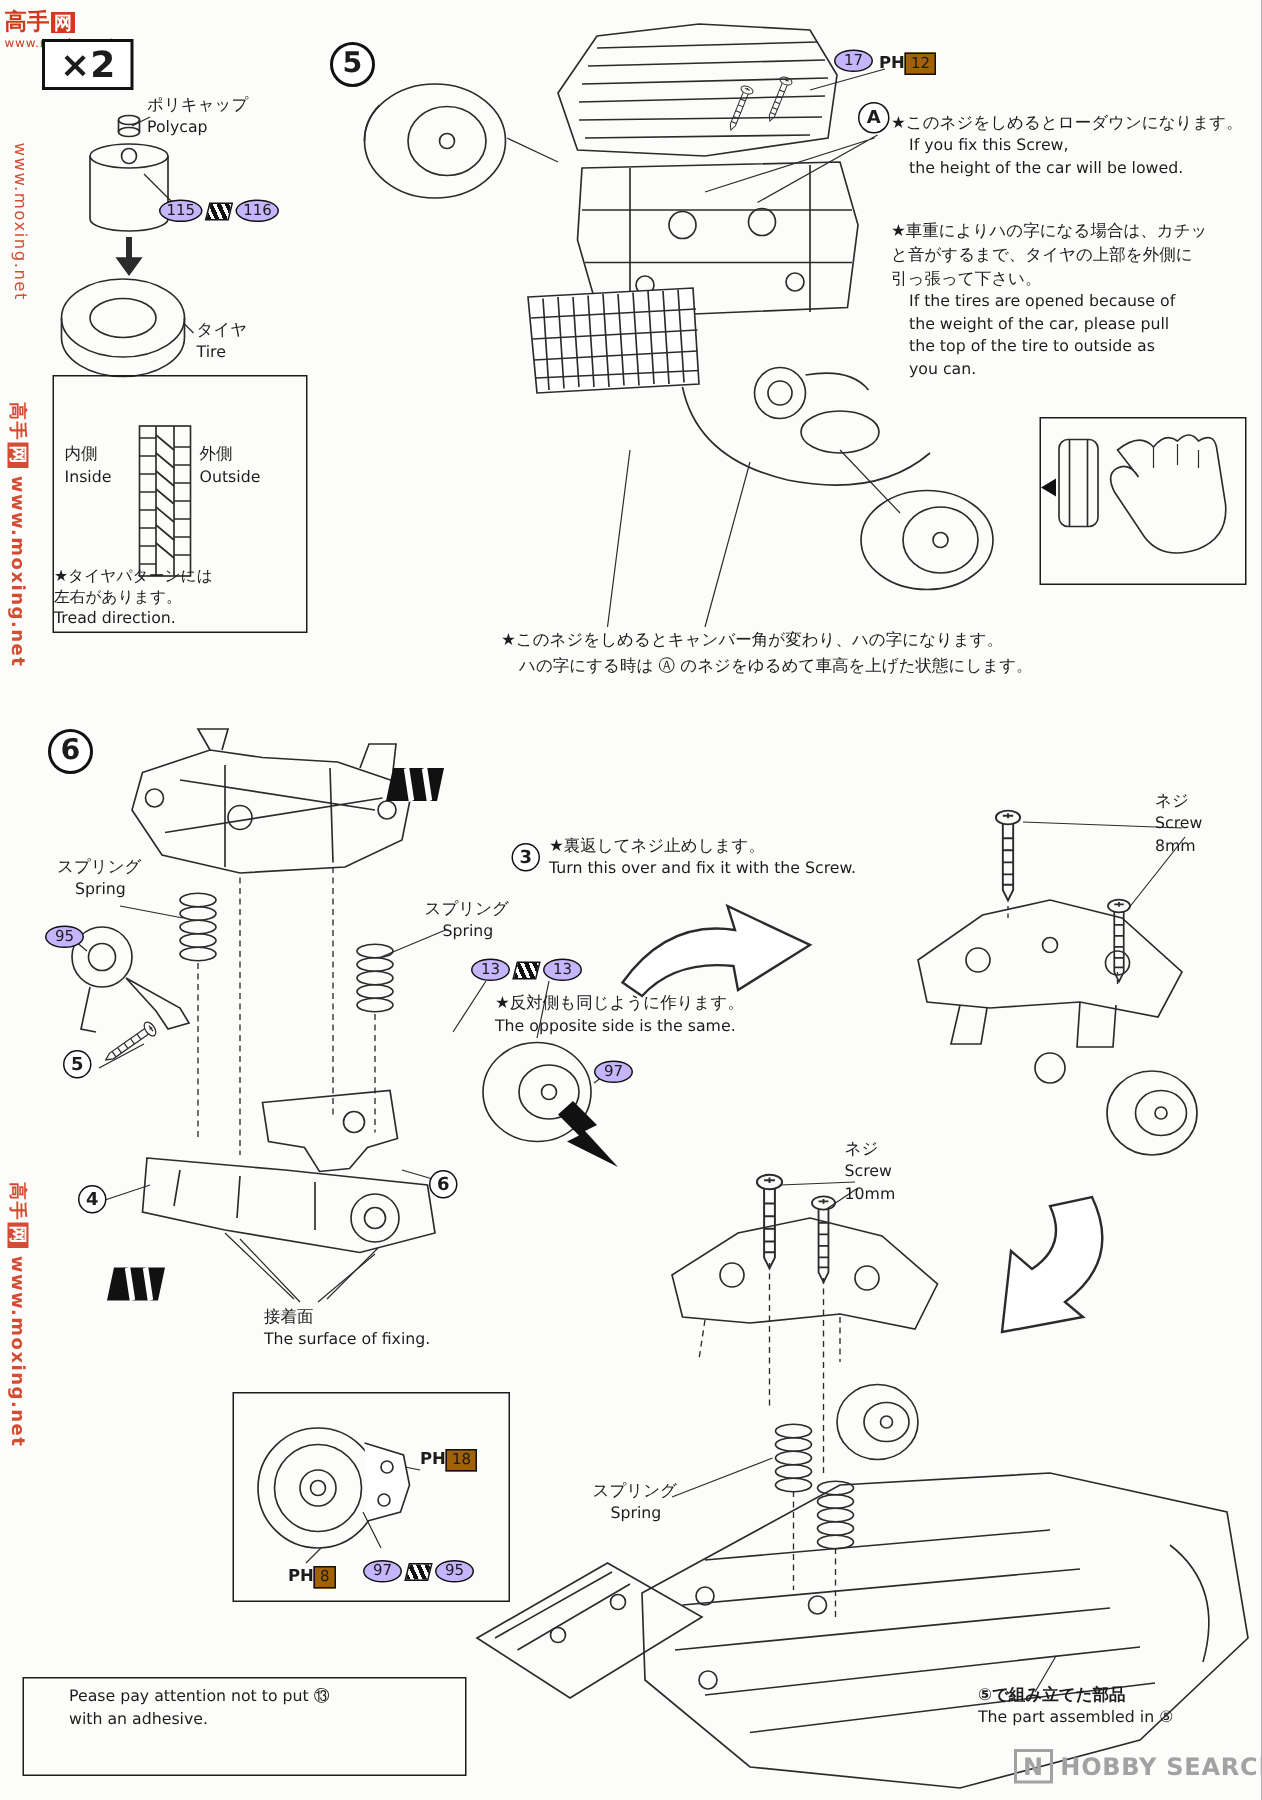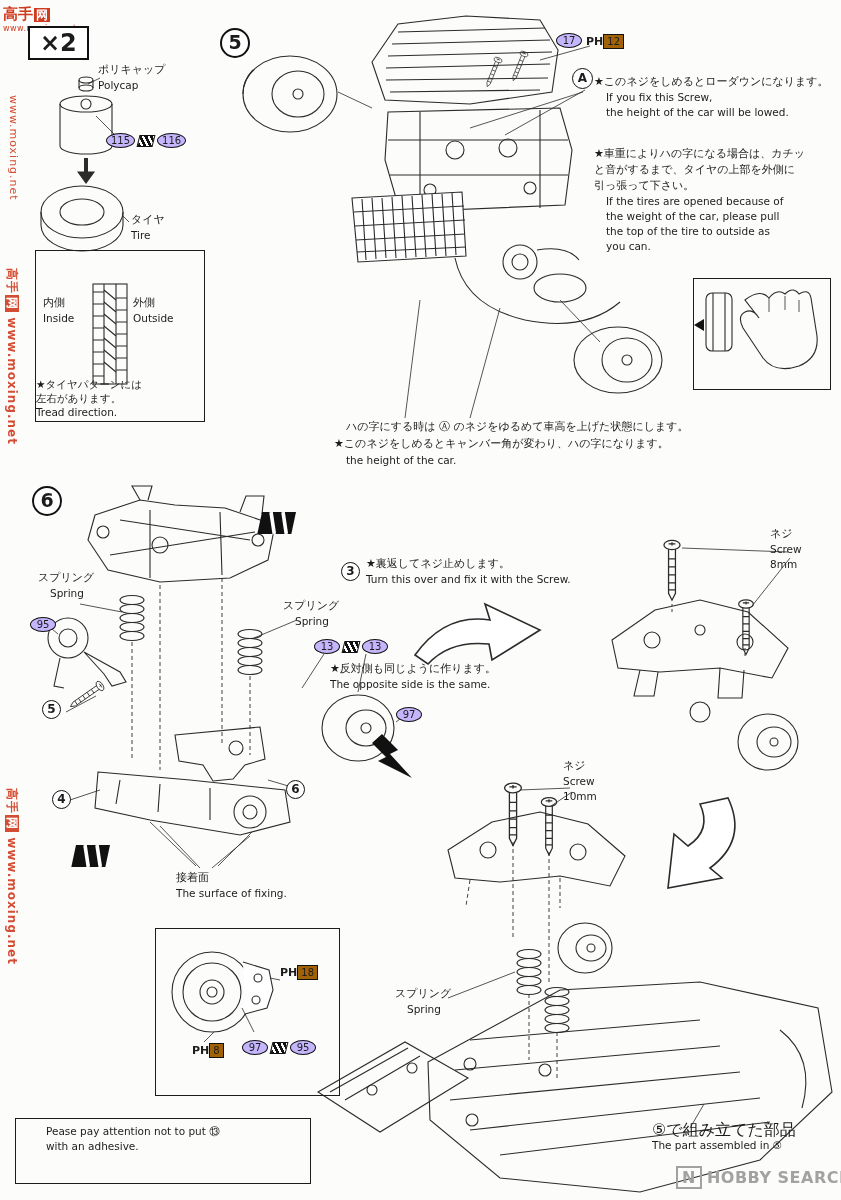--- a/index.html
+++ b/index.html
@@ -345,23 +345,22 @@
     <div class="jp">引っ張って下さい。</div>
     <div class="en ind">If the tires are opened because of</div>
     <div class="en ind">the weight of the car, please pull</div>
     <div class="en ind">the top of the tire to outside as</div>
     <div class="en ind">you can.</div>
   </div>
 
   <div class="t boxed" style="left:693px;top:278px;width:138px;height:112px"></div>
 
   <div class="t" style="left:334px;top:418px">
+    <div class="jp" style="line-height:17px">★このネジをしめるとキャンバー角が変わり、ハの字になります。</div>
     <div class="jp ind" style="line-height:17px">ハの字にする時は Ⓐ のネジをゆるめて車高を上げた状態にします。</div>
-    <div class="jp" style="line-height:17px">★このネジをしめるとキャンバー角が変わり、ハの字になります。</div>
-    <div class="en ind" style="line-height:16px">the height of the car.</div>
   </div>
 
   <div class="t step-circle" style="left:32px;top:486px">6</div>
 
   <div class="t" style="left:38px;top:570px">
     <div class="jp">スプリング</div>
     <div class="en ind">Spring</div>
   </div>
 
   <div class="t" style="left:30px;top:614px">
@@ -406,21 +405,21 @@
     <div class="jp">ネジ</div>
     <div class="en">Screw</div>
     <div class="en">10mm</div>
   </div>
 
   <div class="t" style="left:176px;top:870px">
     <div class="jp">接着面</div>
     <div class="en">The surface of fixing.</div>
   </div>
 
-  <div class="t boxed" style="left:155px;top:928px;width:185px;height:168px">
+  <div class="t boxed" style="left:155px;top:928px;width:185px;height:140px">
     <div class="inbox" style="left:124px;top:32px">
       <span class="ph" style="margin-left:0">PH</span><span class="ph-box">18</span>
     </div>
     <div class="inbox" style="left:36px;top:110px">
       <span class="ph" style="margin-left:0">PH</span><span class="ph-box">8</span>
     </div>
     <div class="inbox" style="left:86px;top:108px">
       <span class="callout">97</span><span class="runner"></span><span class="callout">95</span>
     </div>
   </div>
@@ -429,21 +428,21 @@
     <div class="jp">スプリング</div>
     <div class="en ind">Spring</div>
   </div>
 
   <div class="t boxed" style="left:15px;top:1118px;width:296px;height:66px;padding:5px 8px;background:#fcfcfa">
     <div class="en" style="margin-left:22px">Pease pay attention not to put ⑬</div>
     <div class="en" style="margin-left:22px">with an adhesive.</div>
   </div>
 
   <div class="t" style="left:652px;top:1122px">
-    <div class="jp" style="font-weight:normal;font-size:16px">⑤で組み立てた部品</div>
+    <div class="jp" style="font-weight:bold;font-size:11px">⑤で組み立てた部品</div>
     <div class="en">The part assembled in ⑤</div>
   </div>
 
   <div class="t hobby" style="left:676px;top:1166px">
     <span class="hobby-n">N</span><span>HOBBY SEARCH</span>
   </div>
 
 </div>
 
 </body></html>

